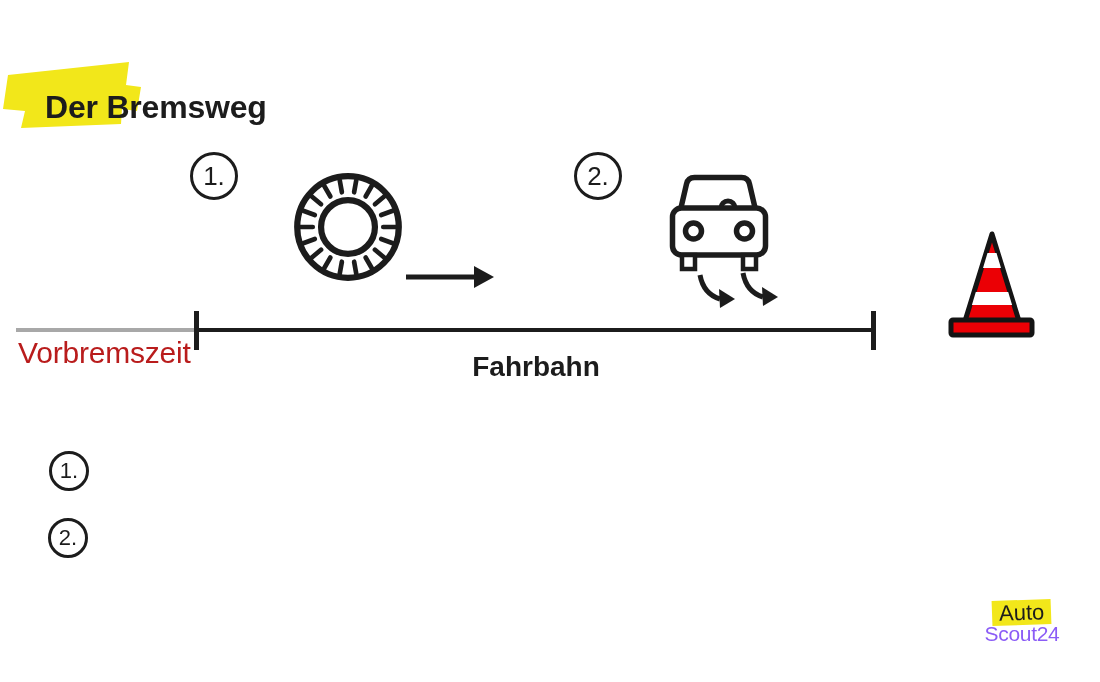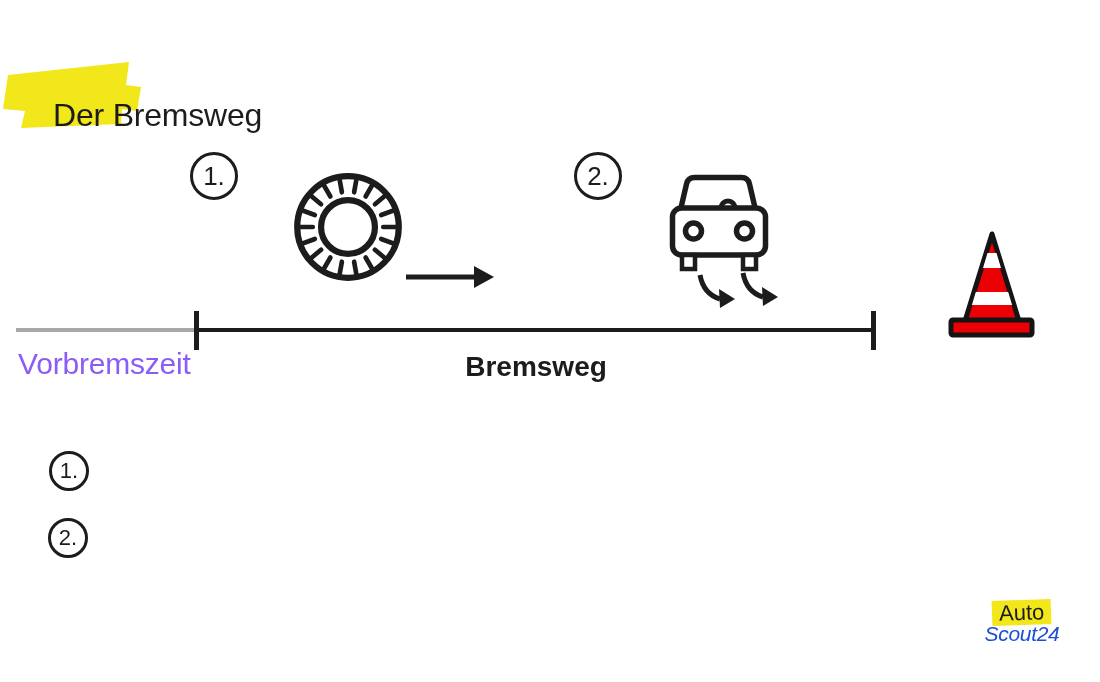--- a/index.html
+++ b/index.html
@@ -5,41 +5,41 @@
   html,body{margin:0;padding:0;background:#fff;}
   .canvas{
     position:relative;width:1100px;height:682px;background:#ffffff;
     font-family:"Liberation Sans",sans-serif;color:#1c1c1c;overflow:hidden;
   }
   .abs{position:absolute;}
 
   
   .swash{position:absolute;left:0;top:58px;}
   .title{
-    position:absolute;left:37px;top:81px;margin:16px;
-    font-size:32px;font-weight:400;line-height:36px;color:#1c1c1c;letter-spacing:-0.2px;
+    position:absolute;left:37px;top:81px;margin:8px;
+    font-size:32px;font-weight:700;line-height:36px;color:#1c1c1c;letter-spacing:-0.2px;
   }
 
   
   .badge{
     position:absolute;width:48px;height:48px;border:3px solid #1c1c1c;border-radius:50%;
     display:flex;align-items:center;justify-content:center;font-size:26px;font-weight:400;
     background:#fff;box-sizing:border-box;
   }
   .badge-1{left:190px;top:152px;}
   .badge-2{left:574px;top:152px;}
 
   
   .line-gray{position:absolute;left:16px;top:328px;width:180px;height:4px;background:#a8a8a8;}
   .line-black{position:absolute;left:196px;top:328px;width:678px;height:4px;background:#1c1c1c;}
   .tick{position:absolute;top:311px;width:5px;height:39px;background:#1c1c1c;}
   .tick-start{left:194px;}
   .tick-end{left:871px;}
   .lbl-pre{
-    position:absolute;left:18px;top:347px;font-size:30px;font-weight:500;color:#8b5cf6;letter-spacing:-0.2px;
+    position:absolute;left:18px;top:336px;font-size:30px;font-weight:500;color:#b91c1c;letter-spacing:-0.2px;
   }
   .lbl-brake{
     position:absolute;left:396px;top:351px;width:280px;text-align:center;
     font-size:28px;font-weight:600;color:#1c1c1c;
   }
 
   
   .legend-row{position:absolute;display:flex;align-items:center;}
   .legend-row-1{left:49px;top:451px;}
   .legend-row-2{left:48px;top:518px;}
@@ -49,21 +49,21 @@
   }
   .legend-text{margin-left:33px;font-size:23px;font-weight:400;color:#1f1f1f;white-space:nowrap;}
 
   
   .logo{position:absolute;left:982px;top:600px;width:80px;text-align:center;}
   .logo-auto-wrap{
     display:inline-block;background:#f2e71a;padding:0 7px;height:25px;line-height:25px;
     transform:rotate(-2deg);
   }
   .logo-auto{font-size:22px;font-weight:500;color:#1c1c1c;}
-  .logo-scout{font-size:21px;font-weight:500;color:#1d4ed8;margin-top:-3px;letter-spacing:-0.3px;font-style:italic;}
+  .logo-scout{font-size:21px;font-weight:500;color:#8b5cf6;margin-top:-3px;letter-spacing:-0.3px;}
 
   svg{display:block;}
 </style>
 </head>
 <body>
 
 <div class="canvas">
 
   <svg class="swash" width="150" height="75" viewBox="0 0 150 75">
     <polygon points="8,17 129,4 126,27 141,29 137,53 122,51 121,66 21,70 25,53 3,51" fill="#f2e71a"></polygon>
@@ -128,21 +128,21 @@
     <polygon points="53,118 69,128 54,137" fill="#1c1c1c"></polygon>
     <path d="M77,102 Q80.5,121 97,126" fill="none" stroke="#1c1c1c" stroke-width="5"></path>
     <polygon points="96,116 112,126 97,135" fill="#1c1c1c"></polygon>
   </svg>
 
   <div class="line-gray"></div>
   <div class="line-black"></div>
   <div class="tick tick-start"></div>
   <div class="tick tick-end"></div>
   <div class="lbl-pre">Vorbremszeit</div>
-  <div class="lbl-brake">Bremsweg</div>
+  <div class="lbl-brake">Fahrbahn</div>
 
   <svg class="abs" style="left:942px;top:228px" width="95" height="110" viewBox="0 0 95 110">
     <defs>
       <clipPath id="coneClip">
           <path d="M50,10 L74,90 L26,90 Z"></path>
         </clipPath>
     </defs>
     <path d="M50,6 L77,93 L23,93 Z" fill="#eb0005" stroke="#141414" stroke-width="5" stroke-linejoin="round"></path>
     <g clip-path="url(#coneClip)">
       <rect x="18" y="25" width="64" height="15" fill="#fff"></rect>

